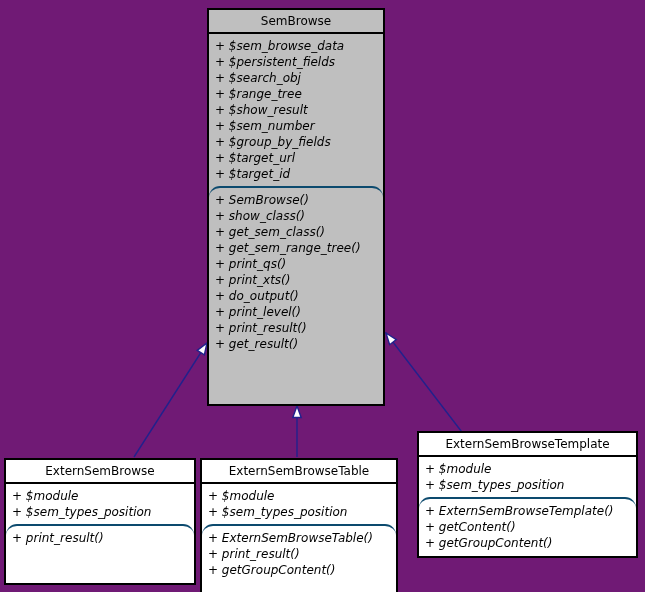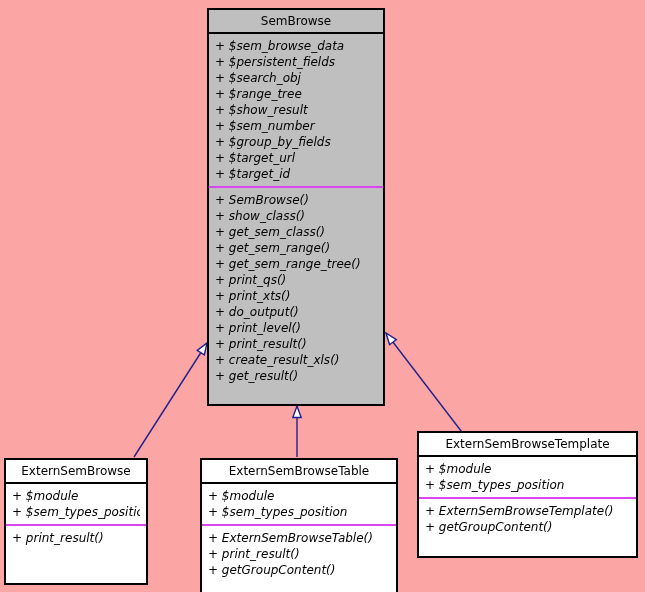--- a/index.html
+++ b/index.html
@@ -1,20 +1,20 @@
 <!DOCTYPE html>
 <html><head>
 <meta charset="utf-8">
 <style>
   html, body { margin: 0; padding: 0; background: #ffffff; }
   .canvas {
     position: relative;
     width: 645px;
     height: 592px;
-    background: #fca5a5;
+    background: #701a75;
     font-family: "DejaVu Sans", "Liberation Sans", sans-serif;
     color: #000000;
     overflow: hidden;
   }
   svg.edges-layer { position: absolute; left: 0; top: 0; width: 645px; height: 592px; }
   .uml-node {
     position: absolute;
     box-sizing: border-box;
     border: 2px solid #000000;
     background: #ffffff;
@@ -25,25 +25,25 @@
   }
   .uml-title {
     flex: 0 0 auto;
     text-align: center;
     padding: 3px 4px;
     border-bottom: 2px solid #000000;
     white-space: nowrap;
     overflow: hidden;
   }
   .uml-section { flex: 0 0 auto; padding: 4px 6px; font-style: italic; }
-  .uml-section.methods { border-top: 2px solid #d946ef; flex: 1 1 auto; }
+  .uml-section.methods { border-top: 2px solid #0c4a6e; flex: 1 1 auto; border-radius: 11px; }
   .uml-row { white-space: nowrap; overflow: hidden; }
   
   #node-sembrowse        { left: 207px; top: 8px;   width: 178px; height: 398px; }
-  #node-extern           { left: 4px;   top: 458px; width: 144px; height: 127px; }
+  #node-extern           { left: 4px;   top: 458px; width: 192px; height: 127px; }
   #node-extern-table     { left: 200px; top: 458px; width: 198px; height: 152px; }
   #node-extern-template  { left: 417px; top: 431px; width: 221px; height: 127px; }
   .edge-line { fill: none; stroke-width: 1.4px; }
   .arrowhead { fill: #ffffff; stroke-width: 1.4px; }
 </style>
 </head>
 <body>
 
 <div class="canvas">
 
@@ -68,28 +68,26 @@
       <div class="uml-row">+ $show_result</div>
       <div class="uml-row">+ $sem_number</div>
       <div class="uml-row">+ $group_by_fields</div>
       <div class="uml-row">+ $target_url</div>
       <div class="uml-row">+ $target_id</div>
     </div>
     <div class="uml-section methods">
       <div class="uml-row">+ SemBrowse()</div>
       <div class="uml-row">+ show_class()</div>
       <div class="uml-row">+ get_sem_class()</div>
-      <div class="uml-row">+ get_sem_range()</div>
       <div class="uml-row">+ get_sem_range_tree()</div>
       <div class="uml-row">+ print_qs()</div>
       <div class="uml-row">+ print_xts()</div>
       <div class="uml-row">+ do_output()</div>
       <div class="uml-row">+ print_level()</div>
       <div class="uml-row">+ print_result()</div>
-      <div class="uml-row">+ create_result_xls()</div>
       <div class="uml-row">+ get_result()</div>
     </div>
   </div>
 
   <div class="uml-node" id="node-extern" style="background-color: rgb(255, 255, 255);">
     <div class="uml-title">ExternSemBrowse</div>
     <div class="uml-section fields">
       <div class="uml-row">+ $module</div>
       <div class="uml-row">+ $sem_types_position</div>
     </div>
@@ -112,17 +110,18 @@
   </div>
 
   <div class="uml-node" id="node-extern-template" style="background-color: rgb(255, 255, 255);">
     <div class="uml-title">ExternSemBrowseTemplate</div>
     <div class="uml-section fields">
       <div class="uml-row">+ $module</div>
       <div class="uml-row">+ $sem_types_position</div>
     </div>
     <div class="uml-section methods">
       <div class="uml-row">+ ExternSemBrowseTemplate()</div>
+      <div class="uml-row">+ getContent()</div>
       <div class="uml-row">+ getGroupContent()</div>
     </div>
   </div>
 
 </div>
 
 </body></html>

